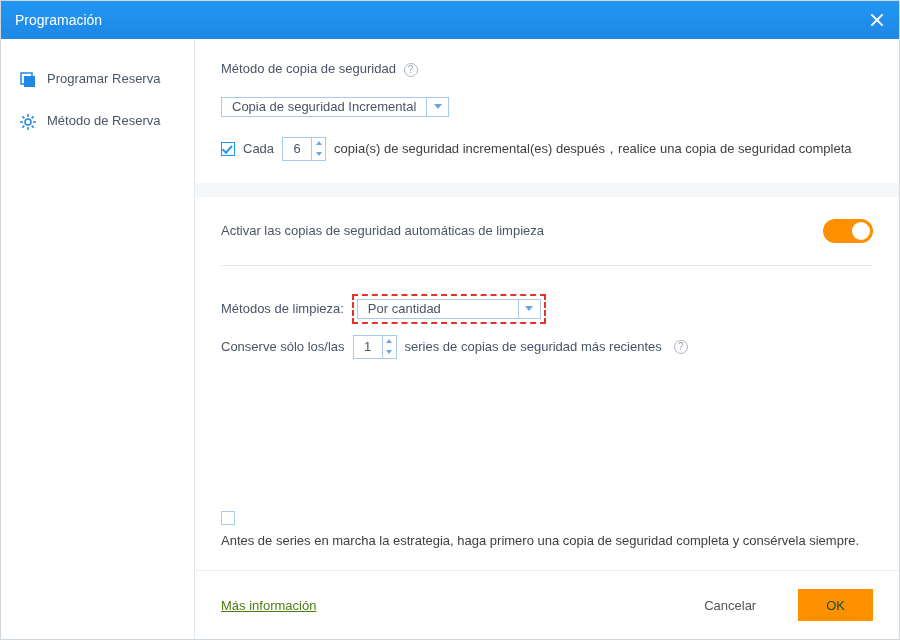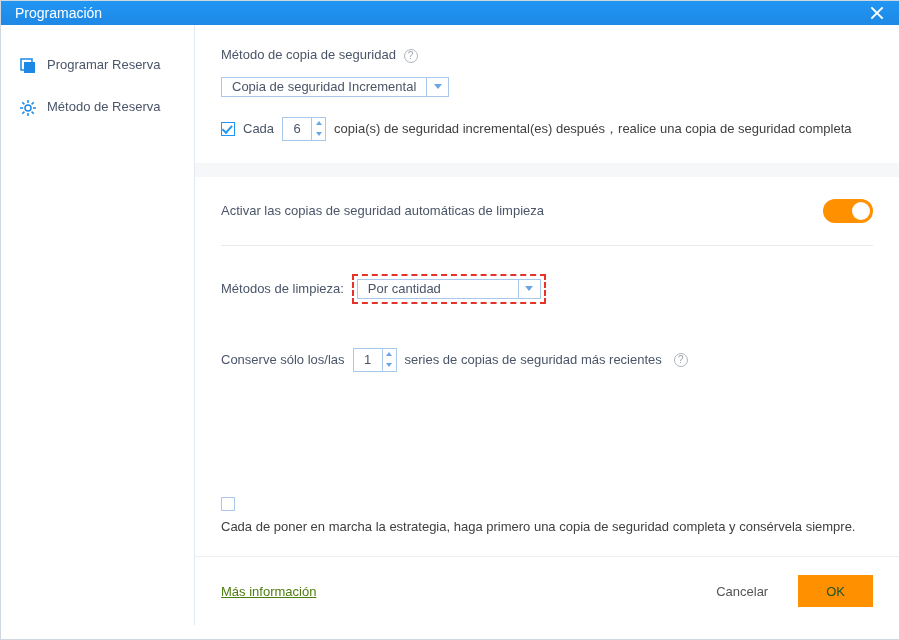--- a/index.html
+++ b/index.html
@@ -1,32 +1,32 @@
 <!DOCTYPE html>
 <html><head>
 <meta charset="utf-8">
 <style>
 *{box-sizing:border-box;margin:0;padding:0;font-family:"Segoe UI",Tahoma,sans-serif;font-size:13px;color:#4a5568}
 body{background:#fff;width:900px;height:640px;overflow:hidden;border:1px solid #d0d7de}
-.titlebar{background:linear-gradient(#2196f3,#1e88e5);height:24px;display:flex;align-items:center;justify-content:space-between;padding:12px 14px}
+.titlebar{background:linear-gradient(#2196f3,#1e88e5);height:38px;display:flex;align-items:center;justify-content:space-between;padding:12px 14px}
 .titlebar-title{color:#fff;font-size:14px}
 .close-icon{width:16px;height:16px;position:relative;cursor:pointer}
 .close-icon:before,.close-icon:after{content:"";position:absolute;left:7px;top:0;width:2px;height:16px;background:#fff}
 .close-icon:before{transform:rotate(45deg)}
 .close-icon:after{transform:rotate(-45deg)}
 .body{display:flex;height:calc(100% - 38px)}
 .sidebar{width:194px;border-right:1px solid #e2e8f0;padding-top:20px}
 .side-item{display:flex;align-items:flex-start;gap:10px;padding:12px 18px;cursor:pointer;color:#4a5568}
 .side-item.active{color:#1e88e5}
 .side-icon{width:18px;height:18px;display:inline-block}
 .main{flex:1;display:flex;flex-direction:column;background:#f5f7f9}
 .panel{background:#fff;margin:0;padding:22px 26px}
 .panel + .panel{margin-top:14px}
 .panel.top{padding-top:22px}
-.label-row{margin-bottom:14px;color:#555}
+.label-row{margin-bottom:20px;color:#555}
 .help-icon{display:inline-block;width:14px;height:14px;border:1px solid #b0b6bd;border-radius:50%;font-size:10px;line-height:12px;text-align:center;color:#9aa3ad;margin-left:4px;vertical-align:middle}
 .select{display:inline-flex;align-items:center;border:1px solid #a9c9ec;height:20px;background:#fff;cursor:pointer}
 .select-text{padding:0 10px;min-width:180px}
 .select-arrow{width:22px;height:100%;border-left:1px solid #a9c9ec;display:flex;align-items:center;justify-content:center}
 .tri{width:0;height:0;border-left:4px solid transparent;border-right:4px solid transparent;border-top:5px solid #6aa6e3}
 .row{display:flex;align-items:center;gap:8px;margin-top:20px;flex-wrap:wrap}
 .checkbox{width:14px;height:14px;border:1px solid #2196f3;display:inline-flex;align-items:center;justify-content:center;cursor:pointer}
 .checkbox.checked:after{content:"";width:8px;height:4px;border-left:2px solid #2196f3;border-bottom:2px solid #2196f3;transform:rotate(-48deg) translateY(-1px)}
 .spinner{display:inline-flex;border:1px solid #a9c9ec;height:24px}
 .spinner input{border:none;width:28px;text-align:center;outline:none;font-size:13px}
@@ -37,21 +37,21 @@
 .divider{height:1px;background:#e6eaee;margin:22px 0}
 .toggle{width:50px;height:24px;background:#ff9100;border-radius:12px;position:relative;cursor:pointer}
 .toggle:after{content:"";position:absolute;right:3px;top:3px;width:18px;height:18px;background:#fff;border-radius:50%}
 .flex-between{display:flex;justify-content:space-between;align-items:center}
 .highlight-box{border:2px dashed #e6332a;padding:3px;display:inline-block}
 .footer{margin-top:auto;background:#fff;padding:18px 26px;display:flex;align-items:center;justify-content:space-between;border-top:1px solid #eceff2}
 .link{color:#4d7c0f;text-decoration:underline;cursor:pointer}
 .btn{height:32px;padding:0 28px;border:none;cursor:pointer;font-size:13px}
 .btn-cancel{background:transparent;color:#555}
 .btn-ok{background:#ff9100;color:#14532d}
-.btn-group{display:flex;align-items:flex-end;gap:2px}
+.btn-group{display:flex;align-items:flex-end;gap:14px}
 .checkbox.empty{border:1px solid #a9c9ec}
 .muted{color:#404040}
 .content-area{flex:1;display:flex;flex-direction:column;overflow:auto}
 </style>
 </head>
 <body>
 
 <div class="titlebar">
   <span class="titlebar-title">Programación</span>
   <span class="close-icon"></span>
@@ -132,42 +132,42 @@
           <span class="highlight-box">
             <span class="select" style="min-width:0">
               <span class="select-text" style="min-width:160px">Por cantidad</span>
               <span class="select-arrow">
                   <span class="tri"></span>
                 </span>
             </span>
           </span>
         </div>
 
-        <div class="row" style="margin-top:44px">
+        <div class="row" style="margin-top:11px">
           <span>Conserve sólo los/las</span>
           <span class="spinner">
             <input value="1" style="">
             <span class="spin-btns">
               <span class="sbtn">
                   <span class="up"></span>
                 </span>
               <span class="sbtn">
                   <span class="dn"></span>
                 </span>
             </span>
           </span>
           <span>series de copias de seguridad más recientes</span>
           <span class="help-icon">?</span>
         </div>
 
         <div style="flex:1"></div>
 
         <div class="row" style="margin-top:10px">
           <span class="checkbox empty"></span>
-          <span class="muted">Cada de poner en marcha la estrategia, haga primero una copia de seguridad completa y consérvela siempre.</span>
+          <span class="muted">Antes de series en marcha la estrategia, haga primero una copia de seguridad completa y consérvela siempre.</span>
         </div>
       </div>
     </div>
 
     <div class="footer">
       <span class="link">Más información</span>
       <div class="btn-group">
         <button class="btn btn-cancel">Cancelar</button>
         <button class="btn btn-ok">OK</button>
       </div>

